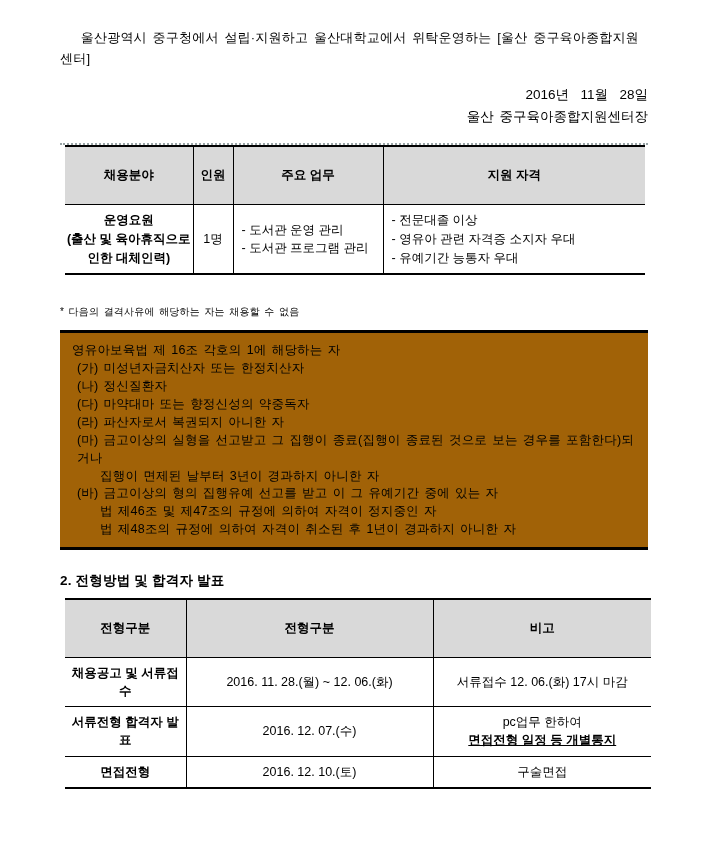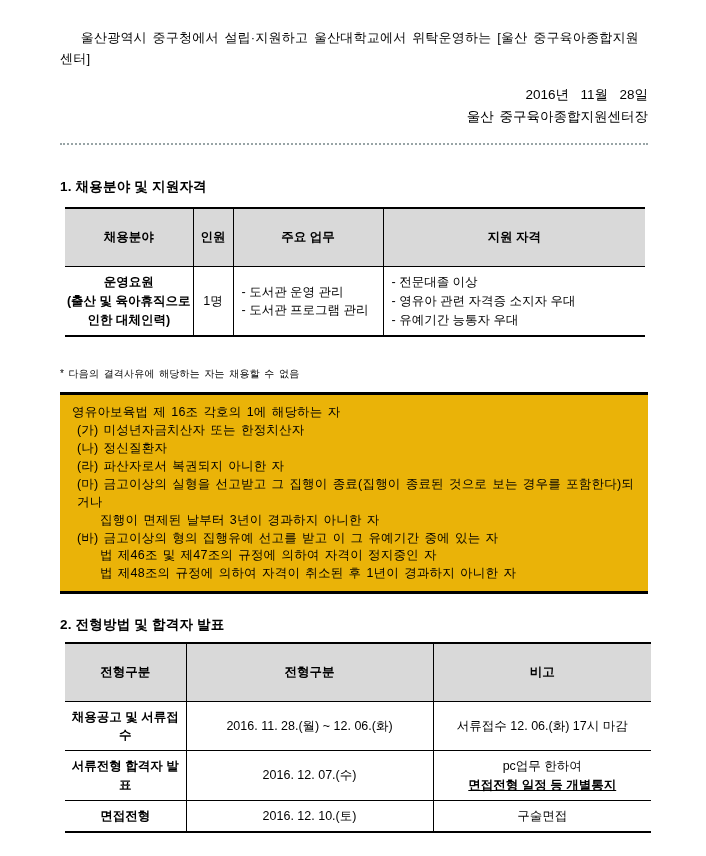--- a/index.html
+++ b/index.html
@@ -44,21 +44,21 @@
   .cell-left { text-align: left; padding-left: 8px !important; padding-right: 4px !important; }
   .bold { font-weight: bold; }
   .t1 .line { line-height: 1.5; }
   .t2 td { text-align: center; padding: 6px 3px; line-height: 1.45; }
   .t2 td.rowhead { font-weight: bold; }
   .note-emph { font-weight: bold; text-decoration: underline; }
 
   .pre-note { margin-top: 30px; font-size: 10px; letter-spacing: 0.2px; word-spacing: 1.5px; }
 
   .gray-box {
-    margin-top: 11px; background: #eab308;
+    margin-top: 11px; background: #a16207;
     border-top: 3.5px solid #000; border-bottom: 3.5px solid #000;
     padding: 9px 12px 8px 12px;
     font-size: 12.5px; line-height: 1.43; letter-spacing: 0.2px; word-spacing: 1.5px;
   }
   .gray-box .bx1 { padding-left: 5px; }
   .gray-box .bx2 { padding-left: 28px; }
 </style>
 </head>
 <body>
 
@@ -69,21 +69,20 @@
     <div class="l1">울산광역시 중구청에서 설립·지원하고 울산대학교에서 위탁운영하는 [울산 중구육아종합지원센터]</div>
   </div>
 
   <div class="date-block">
     <div class="pre">2016년  11월  28일</div>
     <div>울산 중구육아종합지원센터장</div>
   </div>
 
   <div class="dotted-divider"></div>
 
-  <div class="section-heading s1-heading">1. 채용분야 및 지원자격</div>
 
   <table class="t1">
     <colgroup>
         <col style="width:128px">
         <col style="width:40px">
         <col style="width:150px">
         <col style="width:262px">
       </colgroup>
     <thead>
       <tr>
@@ -113,20 +112,21 @@
       </tr>
     </tbody>
   </table>
 
   <div class="pre-note">* 다음의 결격사유에 해당하는 자는 채용할 수 없음</div>
 
   <div class="gray-box">
     <div class="bx0">영유아보육법 제 16조 각호의 1에 해당하는 자</div>
     <div class="bx1">(가) 미성년자금치산자 또는 한정치산자</div>
     <div class="bx1">(나) 정신질환자</div>
+    <div class="bx1">(다) 마약대마 또는 향정신성의 약중독자</div>
     <div class="bx1">(라) 파산자로서 복권되지 아니한 자</div>
     <div class="bx1">(마) 금고이상의 실형을 선고받고 그 집행이 종료(집행이 종료된 것으로 보는 경우를 포함한다)되거나</div>
     <div class="bx2">집행이 면제된 날부터 3년이 경과하지 아니한 자</div>
     <div class="bx1">(바) 금고이상의 형의 집행유예 선고를 받고 이 그 유예기간 중에 있는 자</div>
     <div class="bx2">법 제46조 및 제47조의 규정에 의하여 자격이 정지중인 자</div>
     <div class="bx2">법 제48조의 규정에 의하여 자격이 취소된 후 1년이 경과하지 아니한 자</div>
   </div>
 
   <div class="section-heading s2-heading">2. 전형방법 및 합격자 발표</div>
 

